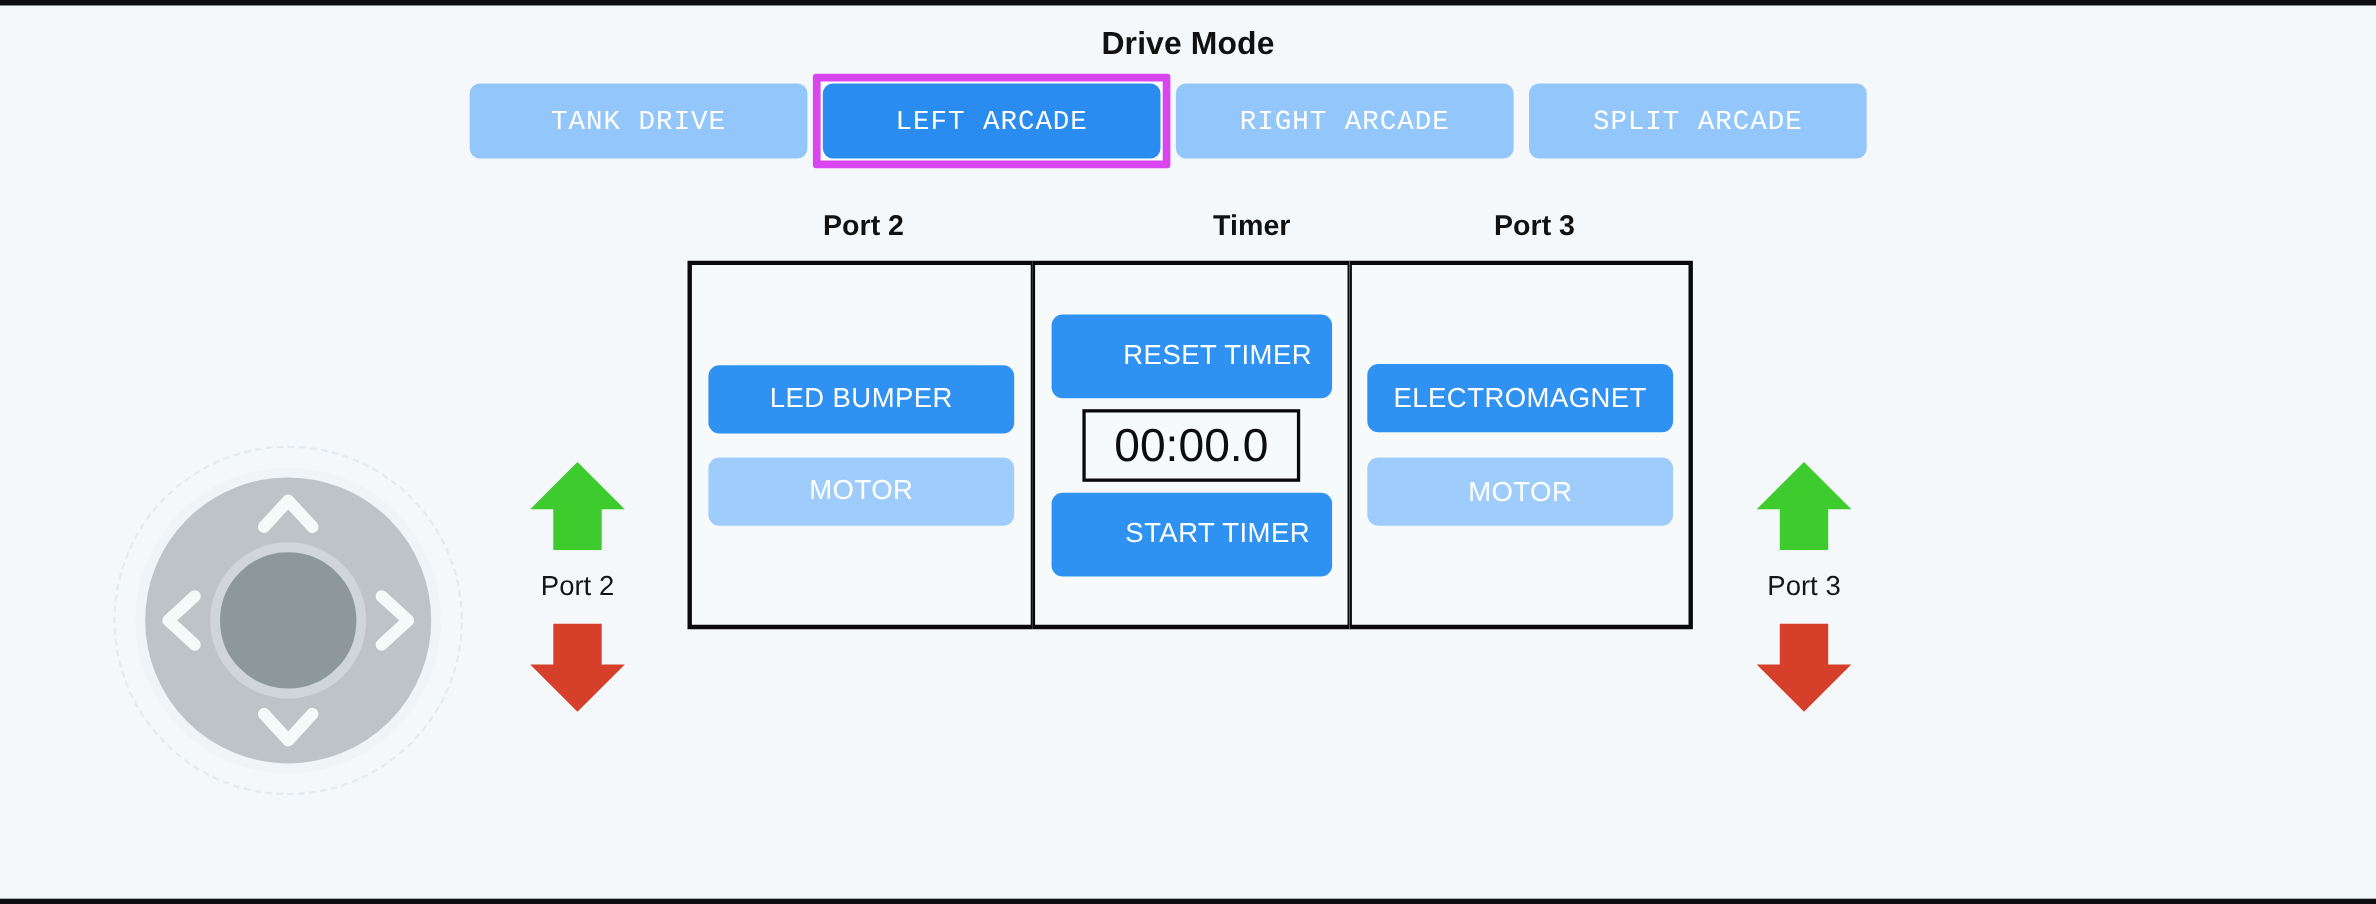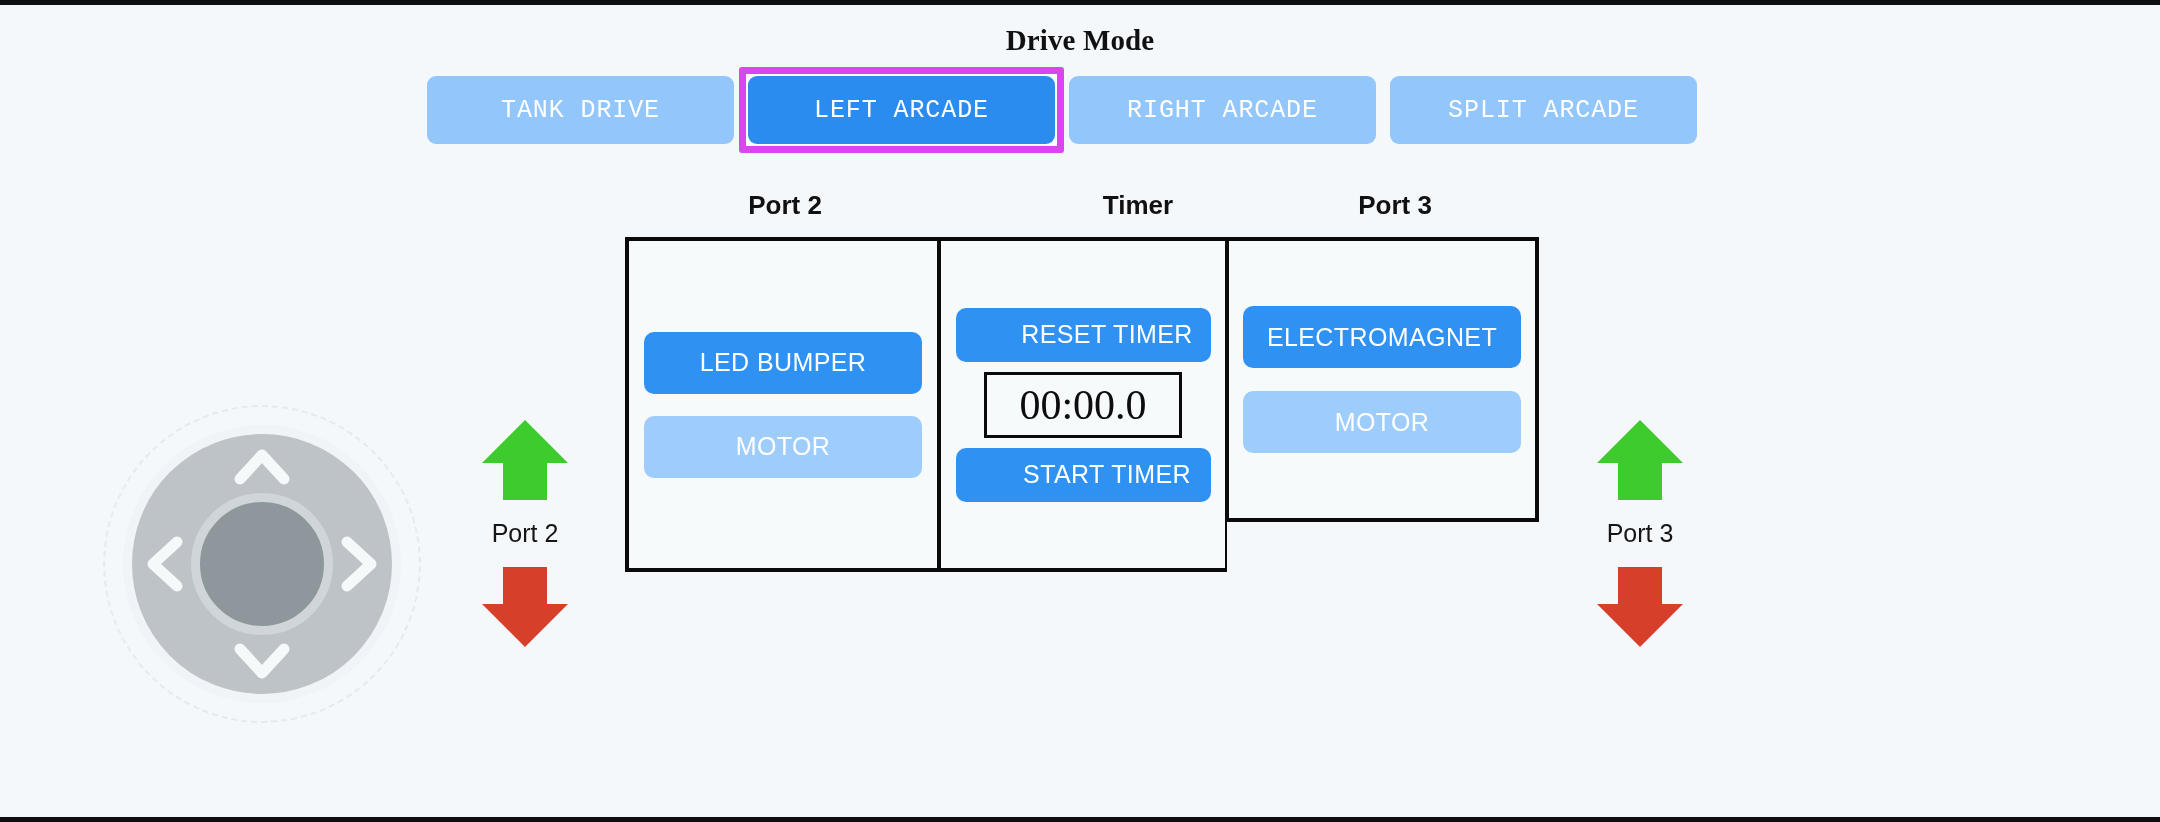--- a/index.html
+++ b/index.html
@@ -32,21 +32,20 @@
   .drive-mode-title {
     position: absolute;
     top: 24px;
     left: 0;
     width: 2160px;
     text-align: center;
     font-size: 29px;
     font-weight: bold;
     color: #111111;
     letter-spacing: 0.1px;
-    font-family: Liberation Serif, serif;
   }
 
   .mode-row {
     position: absolute;
     top: 76px;
     left: 427px;
     width: 1890px;
     display: flex;
     gap: 14px;
   }
@@ -127,21 +126,21 @@
   }
   .panel.timer {
     width: 288px;
     height: 335px;
     gap: 10px;
     border-left-width: 2px;
     border-right-width: 2px;
   }
   .panel.port3 {
     width: 312px;
-    height: 285px;
+    height: 335px;
     gap: 23px;
     border-left-width: 2px;
   }
 
   .action-btn {
     border: none;
     border-radius: 10px;
     color: #ffffff;
     font-family: "Liberation Sans", sans-serif;
     font-size: 25px;
@@ -154,32 +153,32 @@
   }
   .action-btn.primary { background: #2f92f3; }
   .action-btn.secondary { background: #9ecdfc; }
 
   .port-btn {
     width: 278px;
     height: 62px;
   }
   .timer-btn {
     width: 255px;
-    height: 54px;
+    height: 76px;
     padding-left: 48px;
   }
 
   .timer-display {
     width: 198px;
     height: 66px;
     border: 3px solid #0a0a0a;
     background: #f6fafb;
     color: #0d0d0d;
     font-size: 42px;
-    font-family: Liberation Serif, serif;
+    font-family: Liberation Sans, sans-serif;
     letter-spacing: 0px;
     display: flex;
     align-items: center;
     justify-content: center;
     box-sizing: border-box;
   }
 
   
   .dpad {
     position: absolute;

